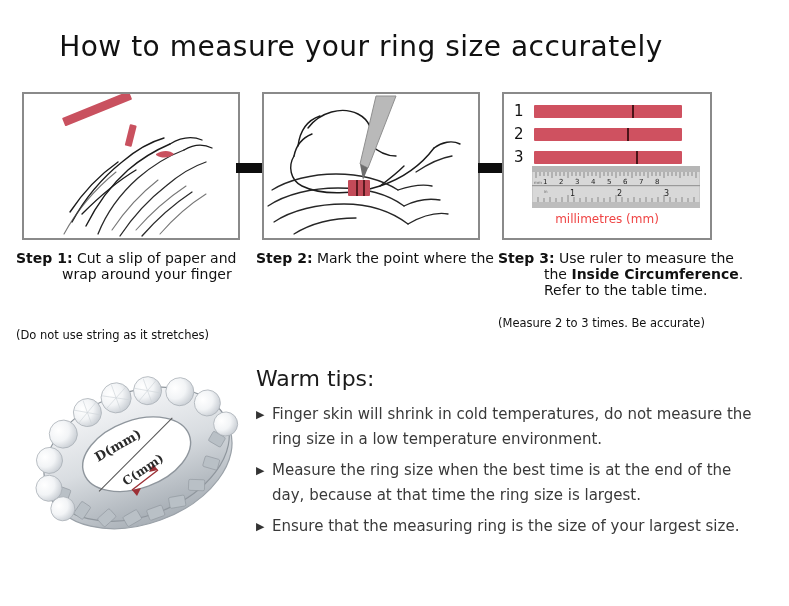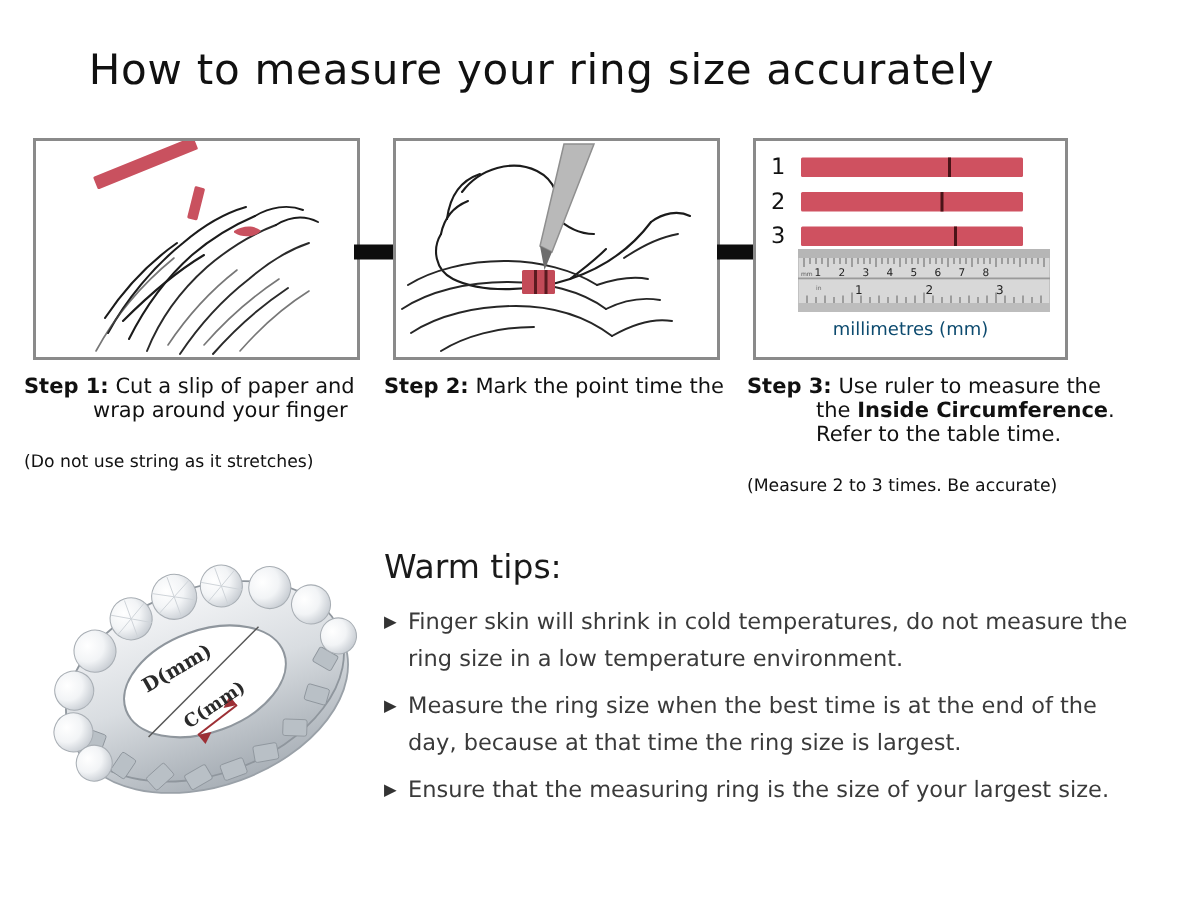--- a/index.html
+++ b/index.html
@@ -30,21 +30,21 @@
   #caption-1{left:16px;top:250px;}
   #caption-2{left:256px;top:250px;}
   #caption-3{left:498px;top:250px;}
   .caption b{font-weight:700;}
   .cap-l2{display:block;padding-left:46px;}
   .cap-l3{display:block;padding-left:46px;}
   .note{
     position:absolute;font-family:"DejaVu Sans", sans-serif;
     font-size:11.5px;color:#111;
   }
-  #note-1{left:16px;top:300px;}
+  #note-1{left:16px;top:328px;}
   #note-3{left:498px;top:316px;}
   #warm-tips-title{
     position:absolute;left:256px;top:366px;
     font-family:"DejaVu Sans", sans-serif;font-size:22px;color:#1a1a1a;
   }
   #tips-list{position:absolute;left:256px;top:402px;width:510px;}
   .tip{
     display:flex;align-items:flex-start;margin-bottom:6px;
     font-family:"DejaVu Sans", sans-serif;font-size:15px;line-height:25px;color:#3a3a3a;
   }
@@ -59,21 +59,21 @@
     font-size:15px;color:#111;
   }
   .strip{
     height:13px;background:#cf5160;position:relative;border-radius:1px;
   }
   .strip-mark{position:absolute;top:0;width:2px;height:13px;background:#4a1418;}
   #strips{position:absolute;left:10px;top:8px;}
   #ruler{position:absolute;left:28px;top:72px;width:168px;height:42px;}
   #mm-label{
     position:absolute;left:0;top:118px;width:206px;text-align:center;
-    font-family:"DejaVu Sans", sans-serif;font-size:12px;color:#0c4a6e;
+    font-family:"DejaVu Sans", sans-serif;font-size:12px;color:#ef4444;
   }
 </style>
 </head>
 <body>
 
 <div id="page-title">How to measure your ring size accurately</div>
 
 <div class="panel" id="panel-1">
   <svg width="214" height="144" viewBox="0 0 214 144">
     <g fill="none" stroke="#1b1b1b" stroke-width="1.4" stroke-linecap="round">
@@ -276,21 +276,21 @@
   <div id="mm-label">millimetres (mm)</div>
 </div>
 
 <div class="caption" id="caption-1">
   <b>Step 1:</b><span> Cut a slip of paper and</span>
   <span class="cap-l2">wrap around your finger</span>
 </div>
 <div class="note" id="note-1">(Do not use string as it stretches)</div>
 
 <div class="caption" id="caption-2">
-  <b>Step 2:</b><span> Mark the point time the</span>
+  <b>Step 2:</b><span> Mark the point where the</span>
 </div>
 
 <div class="caption" id="caption-3">
   <b>Step 3:</b><span> Use ruler to measure the</span>
   <span class="cap-l2"><span>the </span><b>Inside Circumference</b><span>.</span></span>
   <span class="cap-l3">Refer to the table time.</span>
 </div>
 <div class="note" id="note-3">(Measure 2 to 3 times. Be accurate)</div>
 
 <svg id="ring-figure" viewBox="0 0 220 200">

